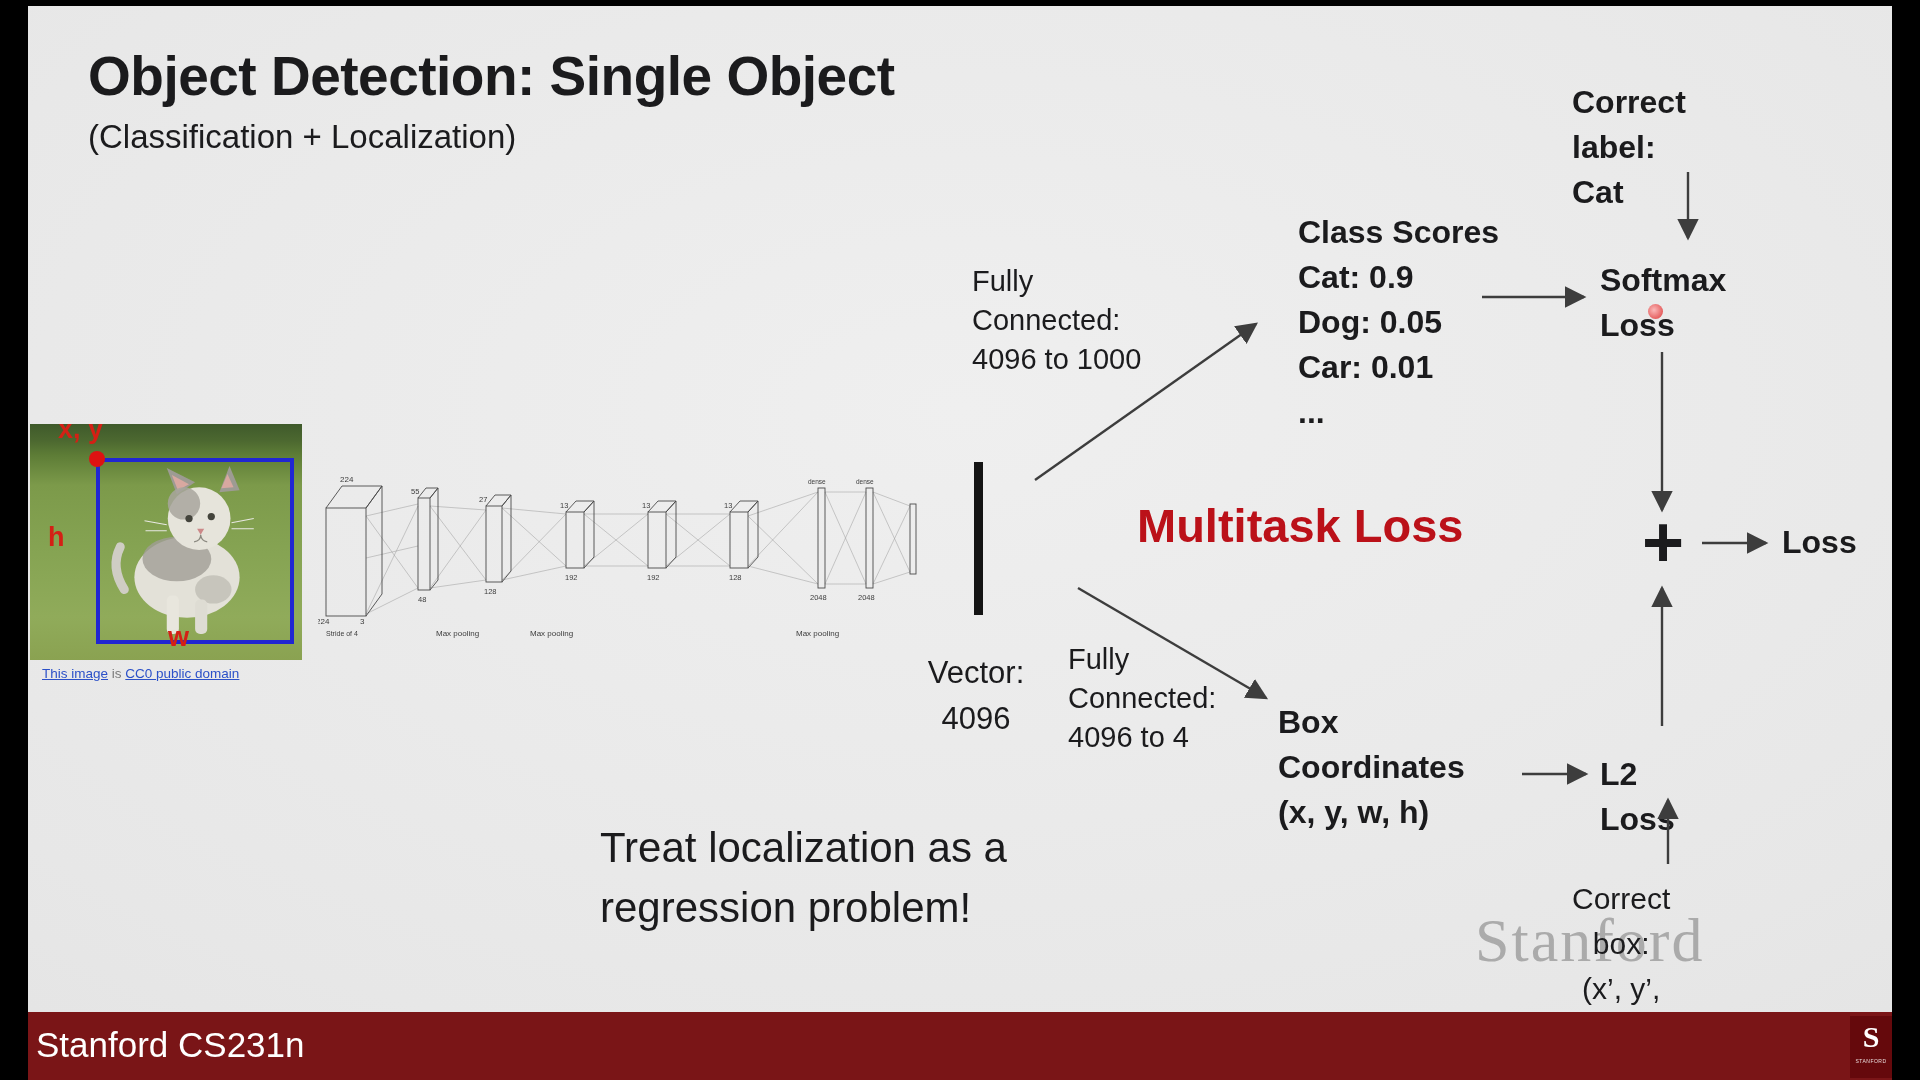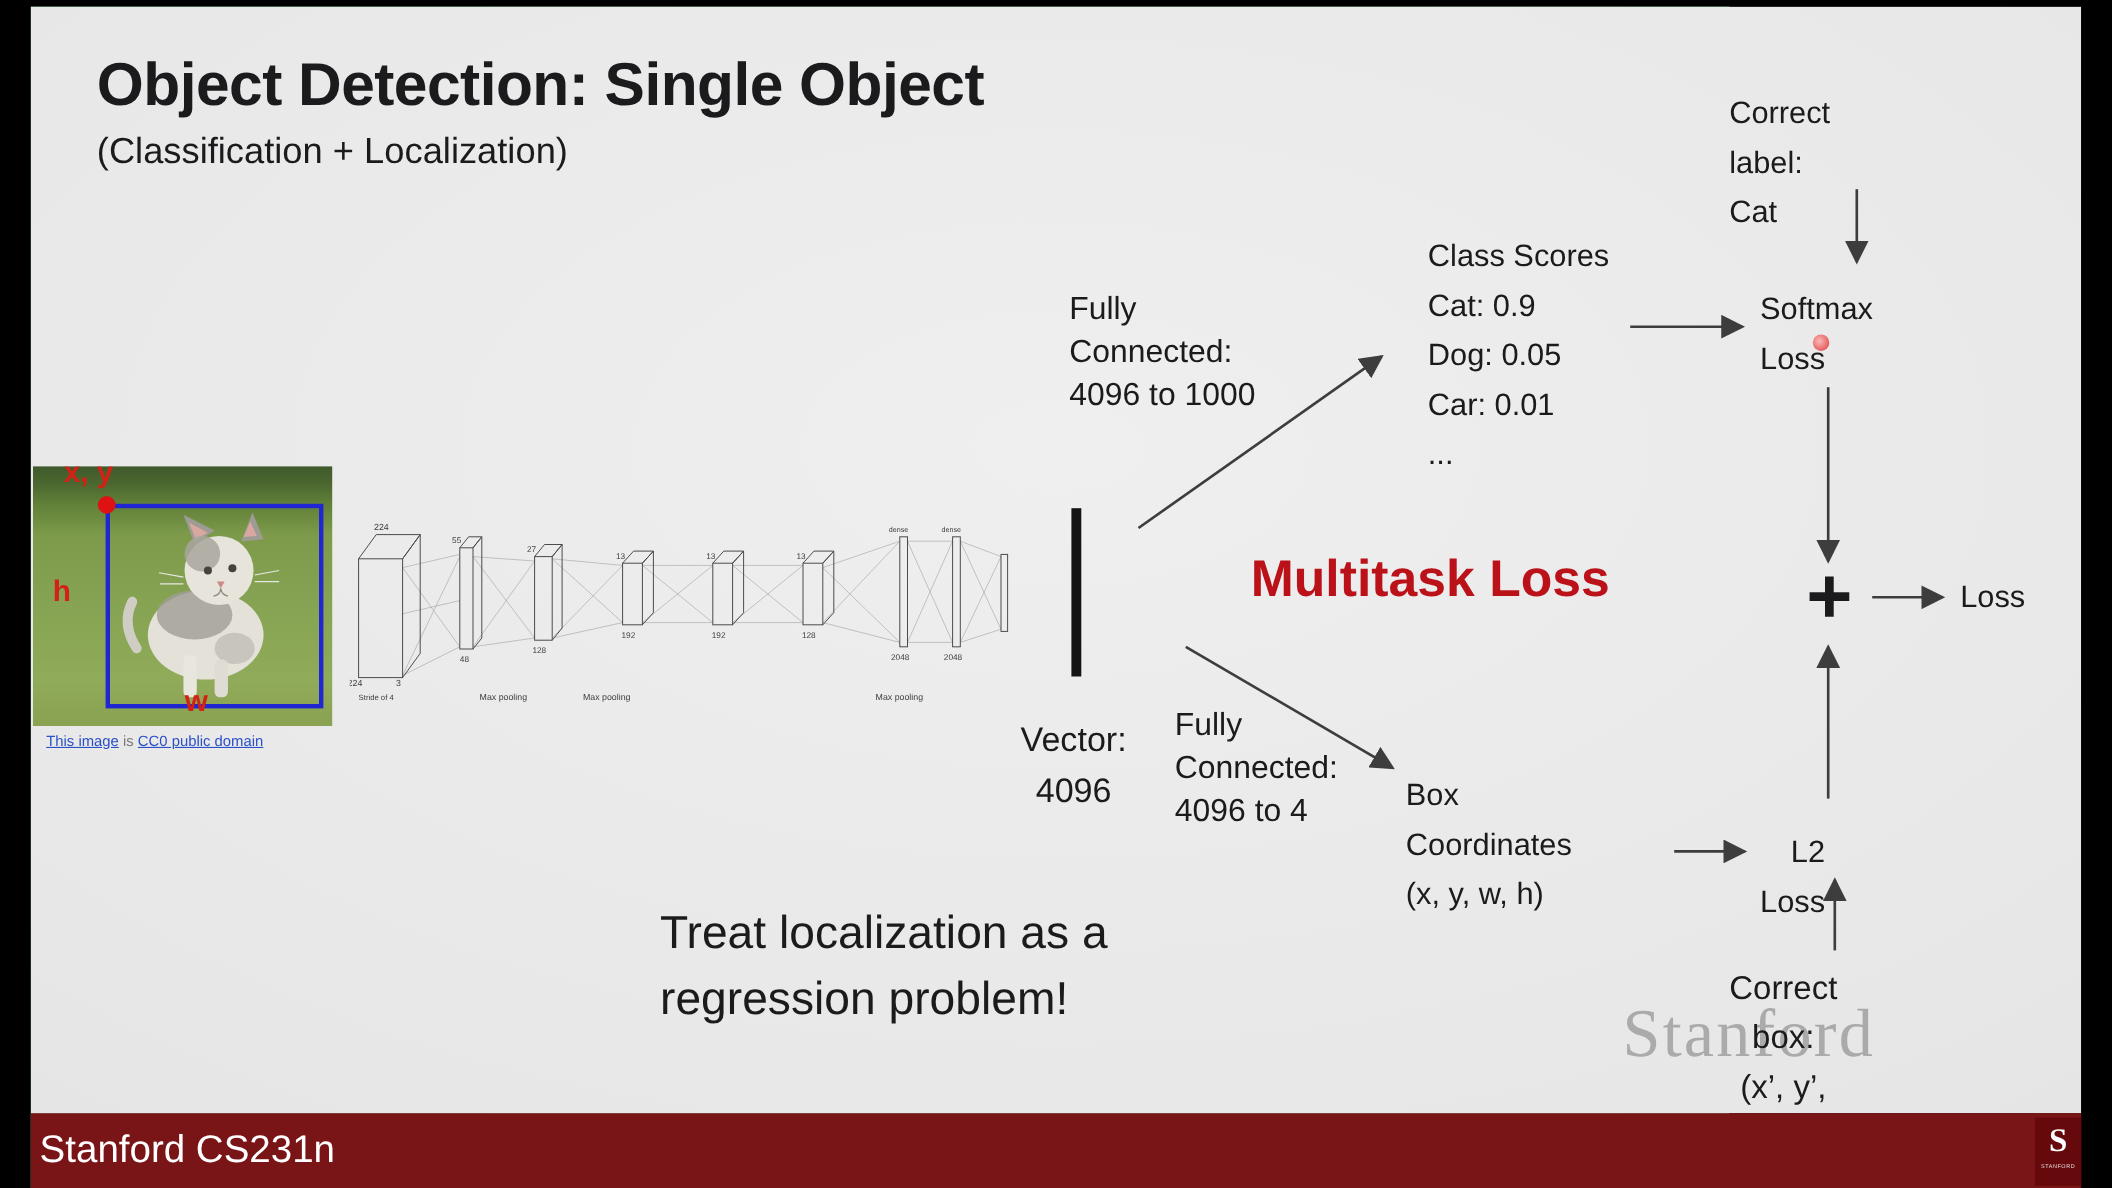--- a/index.html
+++ b/index.html
@@ -1,43 +1,43 @@
 <!DOCTYPE html>
 <html><head>
 <meta charset="utf-8">
 <style>
   html,body{margin:0;padding:0;background:#000;}
   body{width:1920px;height:1080px;overflow:hidden;font-family:"Liberation Sans",sans-serif;}
-  .stage{position:relative;width:1572px;height:1080px;background:#86efac;}
+  .stage{position:relative;width:1572px;height:1080px;background:#fde047;}
   .abs{position:absolute;}
   .slide-bg{left:28px;top:6px;width:1864px;height:1006px;
     background:radial-gradient(120% 120% at 50% 40%, #efefef 0%, #e7e7e7 55%, #dedede 100%);}
   .pillar{top:0;width:28px;height:1080px;background:#000;}
   .pillar.left{left:0;} .pillar.right{left:1892px;}
   .topstrip{left:0;top:0;width:1920px;height:6px;background:#000;}
 
   .txt{color:#1b1b1d;}
   .title{left:88px;top:44px;font-size:55px;font-weight:600;letter-spacing:-0.5px;}
   .subtitle{left:88px;top:118px;font-size:33px;font-weight:400;}
 
-  .t31{font-size:28px;line-height:45px;}
+  .t31{font-size:32px;line-height:45px;font-weight:bold;}
   .t30{font-size:30px;line-height:45px;}
   .t29{font-size:29px;line-height:39px;}
 
   .correct-label{left:1572px;top:80px;}
   .class-scores{left:1278px;top:210px;margin-left:20px;}
   .fc-top{left:972px;top:262px;}
   .softmax{left:1600px;top:258px;}
   .multitask{left:1137px;top:498px;font-size:47px;font-weight:700;color:#bb1119;}
   .plus{left:1628px;top:498px;width:70px;text-align:center;font-size:72px;line-height:88px;font-weight:600;}
   .loss{left:1782px;top:520px;}
   .vector-label{left:900px;top:650px;width:152px;text-align:center;font-size:31px;line-height:46px;}
   .fc-bottom{left:1068px;top:640px;}
   .box-coords{left:1278px;top:700px;z-index:2;}
-  .l2{left:1600px;top:752px;text-align:right;}
+  .l2{left:1600px;top:752px;}
   .correct-box{left:1572px;top:876px;z-index:2;text-align:center;}
   .treat{left:600px;top:818px;font-size:42px;line-height:60px;}
   .watermark{left:1475px;top:905px;font-family:"Liberation Serif",serif;font-size:62px;
     color:rgba(120,120,120,0.55);letter-spacing:2px;z-index:1;}
 
   .vector-bar{left:974px;top:462px;width:9px;height:153px;background:#141414;}
 
   
   .cat-img{left:30px;top:424px;width:272px;height:236px;overflow:hidden;
     background:linear-gradient(180deg,#3f5a2b 0%,#4c6830 7%,#5d7c36 13%,#7c9a4a 26%,#86a453 55%,#90ab5a 82%,#8aa251 100%);}

